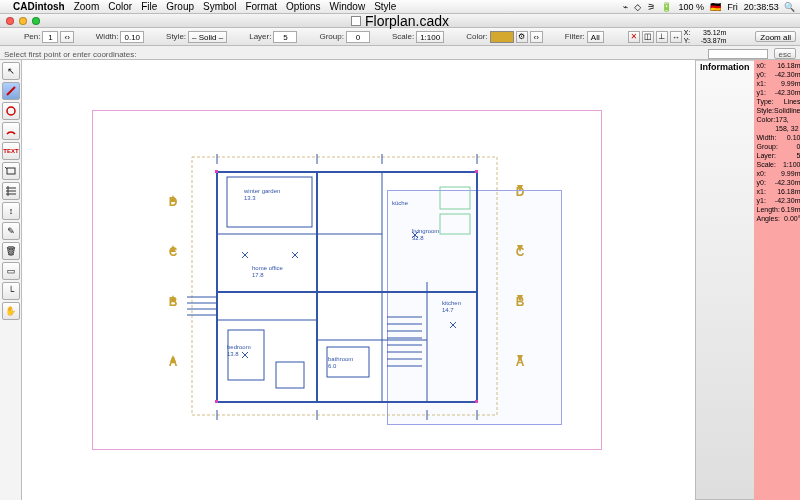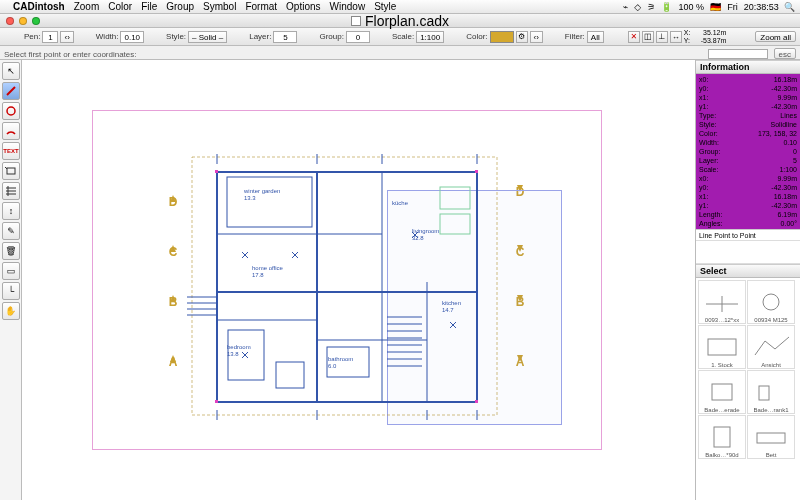--- a/index.html
+++ b/index.html
@@ -21,21 +21,21 @@
 .tb-sq { width: 12px; height: 12px; background: linear-gradient(#fff,#e6e6e6); border: 1px solid #aaa; display: flex; align-items: center; justify-content: center; }
 .coords { display: flex; flex-direction: column; font-size: 7px; line-height: 8px; }
 .zoomrow { height: 14px; background: #f0f0f0; border-bottom: 1px solid #bbb; display: flex; align-items: flex-end; padding: 0 4px; font-size: 8px; color: #555; gap: 6px; }
 .zoomrow .spacer { flex: 1; }
 .smallbtn { background: linear-gradient(#fff,#e6e6e6); border: 1px solid #aaa; border-radius: 2px; padding: 0 4px; height: 11px; line-height: 11px; font-size: 8px; }
 .content { position: absolute; top: 60px; bottom: 0; left: 0; right: 0; display: flex; }
 .ltoolbar { width: 22px; background: #f4f4f4; border-right: 1px solid #bbb; display: flex; flex-direction: column; padding: 2px; gap: 2px; }
 .tool { width: 18px; height: 18px; background: linear-gradient(#fff,#e8e8e8); border: 1px solid #aaa; border-radius: 2px; display: flex; align-items: center; justify-content: center; font-size: 9px; }
 .tool.sel { background: linear-gradient(#b0d0ff,#80a8e0); }
 .canvas { flex: 1; background: #fff; position: relative; overflow: hidden; border-right: 1px solid #bbb; }
-.rtpanel { width: 104px; background: #a21caf; display: flex; flex-direction: column; }
+.rtpanel { width: 104px; background: #fca5a5; display: flex; flex-direction: row; }
 .panel-hdr { background: linear-gradient(#fafafa,#dedede); border-top: 1px solid #ccc; border-bottom: 1px solid #bbb; padding: 1px 4px; font-size: 9px; font-weight: bold; }
 .info-body { font-size: 7px; padding: 1px 3px; }
 .info-row { display: flex; justify-content: space-between; line-height: 9px; }
 .sym-body { flex: 1; background: #fff; overflow: hidden; font-size: 6px; display: flex; flex-wrap: wrap; gap: 1px; padding: 2px; align-content: flex-start; }
 .sym { width: 48px; height: 44px; border: 1px solid #ddd; display: flex; flex-direction: column; align-items: center; justify-content: flex-end; color: #555; }
 .sym .thumb { flex: 1; width: 100%; display: flex; align-items: center; justify-content: center; }
 
 .page { position: absolute; left: 70px; top: 50px; width: 510px; height: 340px; border: 1px solid #e6a0d8; }
 .axlabel { position: absolute; color: #c8a030; font-size: 12px; font-weight: bold; }
 .bluebox { position: absolute; border: 1px solid #9aa3e8; background: rgba(154,170,232,0.05); }

